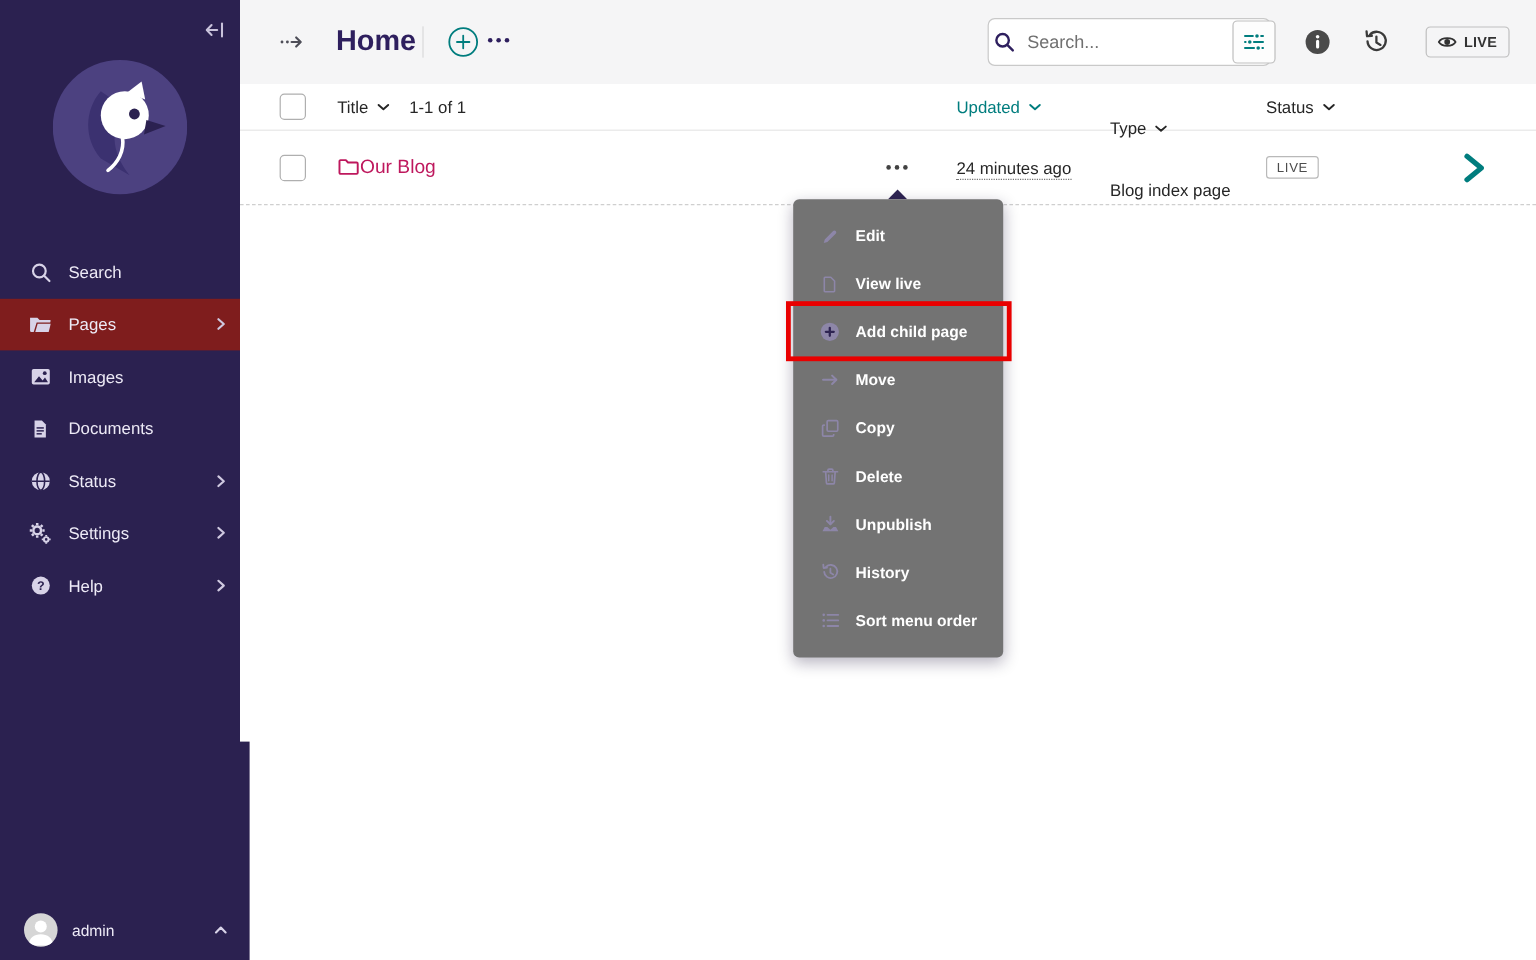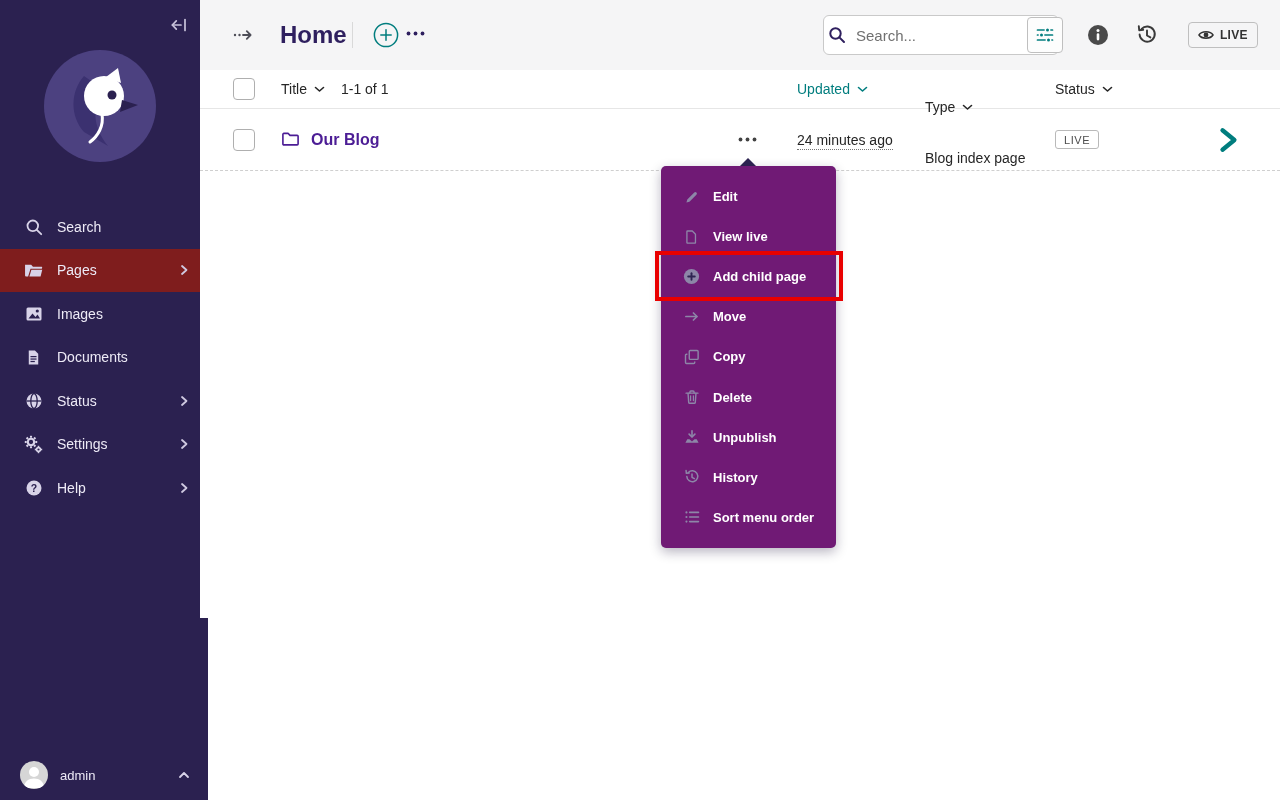--- a/index.html
+++ b/index.html
@@ -73,34 +73,34 @@
   .col-check { width:55px; padding-left:33px; }
   .col-title { flex:1; display:flex; align-items:center; padding-left:26px; }
   .col-updated { width:128px; }
   .col-type { width:130px;margin-top:36px; }
   .col-status { width:155px; }
   .col-action { width:70px; display:flex; padding-left:8px; }
   .checkbox { width:22px; height:22px; border:1px solid #AFAFAF; border-radius:4px; background:#fff; display:block; cursor:pointer; }
   .sort-btn { display:flex; align-items:center; gap:7px; background:none; border:0; font-size:14px; color:inherit; cursor:pointer; font-family:inherit; padding:0; }
   .sorted { color:#007D7E; }
   .result-count { margin-left:16px; color:#262626; }
-  .row-title-link { display:flex; align-items:center; gap:11px; color:#4c1d95; font-weight:700; font-size:16px; text-decoration:none; cursor:pointer; }
+  .row-title-link { display:flex; align-items:center; color:#be185d; font-weight:400; font-size:16px; text-decoration:none; cursor:pointer; }
   .row-more { margin-left:auto; margin-right:36px; background:none; border:0; color:#424242; cursor:pointer; padding:4px; }
   .updated-link { color:#262626; border-bottom:1px dotted #767676; padding-bottom:1px; cursor:pointer; }
   .status-badge { display:inline-block; border:1px solid #B9B9B9; border-radius:3px; padding:3px 8px 2px; font-size:11px; font-weight:500; color:#4C4C4C; letter-spacing:.05em; background:#fff; }
   .row-chev { color:#007D7E; background:none; border:0; padding:0; cursor:pointer; }
 
   
   .menu-arrow {
     position:absolute; left:540px; top:158px; width:0; height:0; z-index:5;
     border-left:8px solid transparent; border-right:8px solid transparent; border-bottom:8px solid #2E2452;
   }
   .context-menu {
     position:absolute; left:461px; top:166px; width:175px; z-index:5;
-    background:#701a75; border-radius:5px; padding:10.5px 0;
+    background:#737373; border-radius:5px; padding:10.5px 0;
     box-shadow:0 4px 12px rgba(20,10,50,.3);
   }
   .menu-item {
     display:flex; align-items:center; height:40.1px; padding:0 12px 0 22px;
     color:#FFFFFF; font-size:13px; font-weight:700; cursor:pointer;
   }
   .menu-icon { width:17px; height:17px; margin-right:13px; color:#8D86A8; display:flex; align-items:center; justify-content:center; }
 
   
   .highlight-box {

